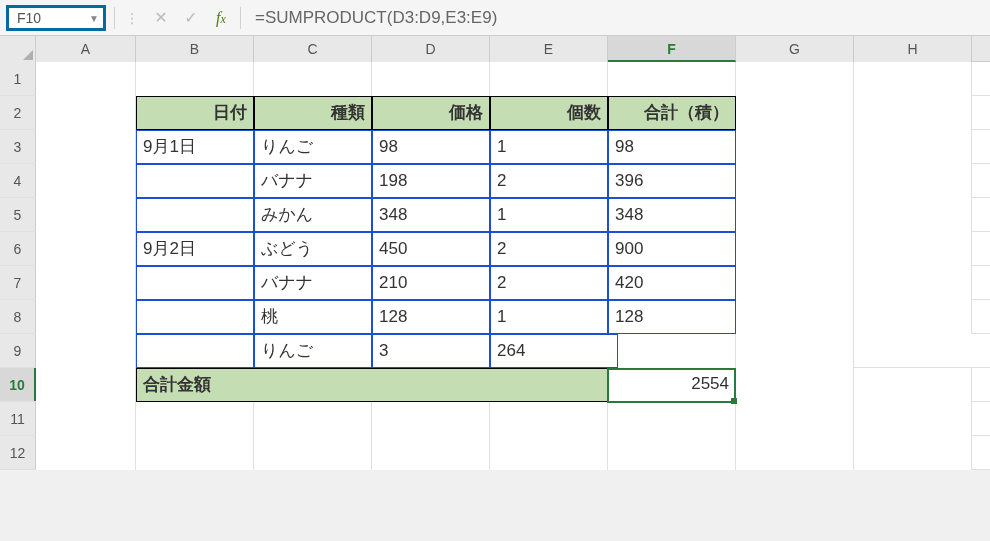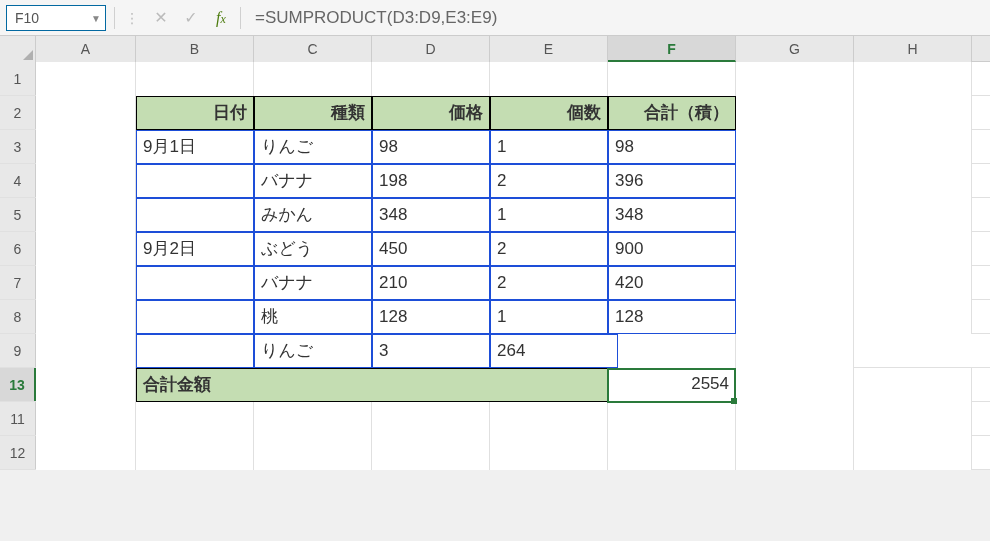--- a/index.html
+++ b/index.html
@@ -19,21 +19,21 @@
     height: 36px;
     background: #f5f5f5;
     border-bottom: 1px solid #ccc;
     padding: 0 6px;
     gap: 8px;
   }
   .name-box {
     width: 100px;
     height: 26px;
     background: #fff;
-    border: 1px solid #0369a1;
+    border: 3px solid #0369a1;
     padding: 3px 8px;
     font-size: 14px;
     color: #555;
     display: flex;
     align-items: center;
     position: relative;
   }
   .name-box .dd {
     position: absolute;
     right: 4px;
@@ -331,21 +331,21 @@
       <div class="cell cA"></div>
       <div class="cell cB data-cell"></div>
       <div class="cell cC data-cell">りんご</div>
       <div class="cell cE data-cell">3</div>
       <div class="cell cF data-cell">264</div>
       <div class="cell cG"></div>
       <div class="cell cH"></div>
     </div>
 
     <div class="row">
-      <div class="row-h sel">13</div>
+      <div class="row-h sel">10</div>
       <div class="cell cA"></div>
       <div class="cell total-label" style="width:472px">合計金額</div>
       <div class="cell cF total-val">2554</div>
       <div class="cell cG"></div>
       <div class="cell cH"></div>
     </div>
 
     <div class="row">
       <div class="row-h">11</div>
       <div class="cell cA"></div>

